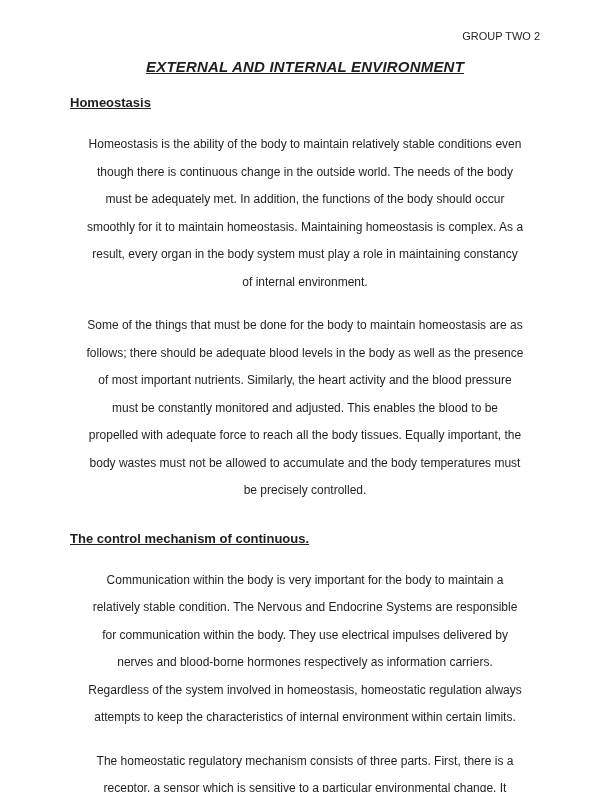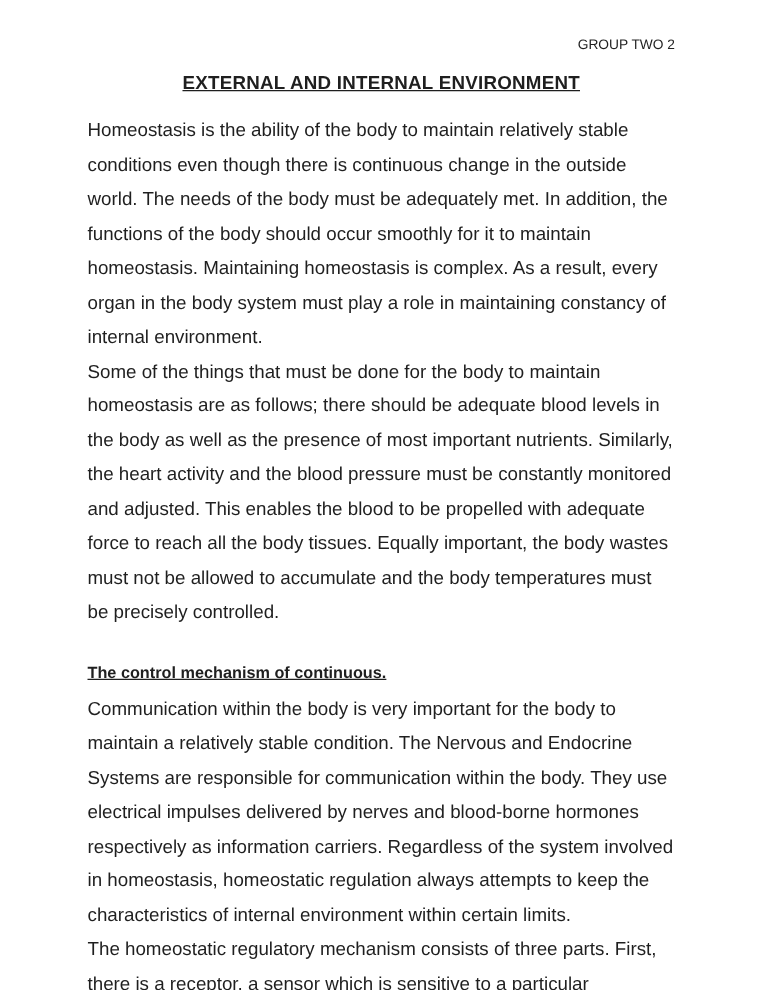--- a/index.html
+++ b/index.html
@@ -24,53 +24,55 @@
     color: #1f1f1f;
     margin-bottom: 16px;
   }
   .doc-title {
     text-align: center;
     font-size: 15px;
     font-weight: bold;
     text-decoration: underline;
     margin: 8px 0 16px 0;
     letter-spacing: 0.2px;
+    font-style: italic;
   }
   .section-heading {
     font-size: 13px;
     font-weight: bold;
     text-decoration: underline;
     margin: 0 0 4px 0;
     line-height: 24px;
   }
   .doc-paragraph {
-    font-size: 15px;
+    font-size: 12px;
     line-height: 27.5px;
-    margin: 0;
-    text-align: left;
+    margin: 16px;
+    text-align: center;
   }
   .section {
     margin-bottom: 0;
   }
   .section + .section {
     margin-top: 22px;
   }
 </style>
 </head>
 <body>
 
 <div class="page">
 
   <div class="page-header">
     <span>GROUP TWO 2</span>
   </div>
 
   <h1 class="doc-title">EXTERNAL AND INTERNAL ENVIRONMENT</h1>
 
   <div class="section">
+    <h2 class="section-heading">Homeostasis</h2>
     <p class="doc-paragraph">Homeostasis is the ability of the body to maintain relatively stable conditions even though there is continuous change in the outside world. The needs of the body must be adequately met. In addition, the functions of the body should occur smoothly for it to maintain homeostasis. Maintaining homeostasis is complex. As a result, every organ in the body system must play a role in maintaining constancy of internal environment.</p>
     <p class="doc-paragraph">Some of the things that must be done for the body to maintain homeostasis are as follows; there should be adequate blood levels in the body as well as the presence of most important nutrients. Similarly, the heart activity and the blood pressure must be constantly monitored and adjusted. This enables the blood to be propelled with adequate force to reach all the body tissues. Equally important, the body wastes must not be allowed to accumulate and the body temperatures must be precisely controlled.</p>
   </div>
 
   <div class="section">
     <h2 class="section-heading">The control mechanism of continuous.</h2>
     <p class="doc-paragraph">Communication within the body is very important for the body to maintain a relatively stable condition. The Nervous and Endocrine Systems are responsible for communication within the body. They use electrical impulses delivered by nerves and blood-borne hormones respectively as information carriers. Regardless of the system involved in homeostasis, homeostatic regulation always attempts to keep the characteristics of internal environment within certain limits.</p>
     <p class="doc-paragraph">The homeostatic regulatory mechanism consists of three parts. First, there is a receptor, a sensor which is sensitive to a particular environmental change. It sends the information to the control center for interpretation. Second, there is the control center, receives and process information sent by the receptor. The third and the last part is the effector, a cell or organ that responds to the commands of the control center. The response from the effector either</p>
   </div>
 

